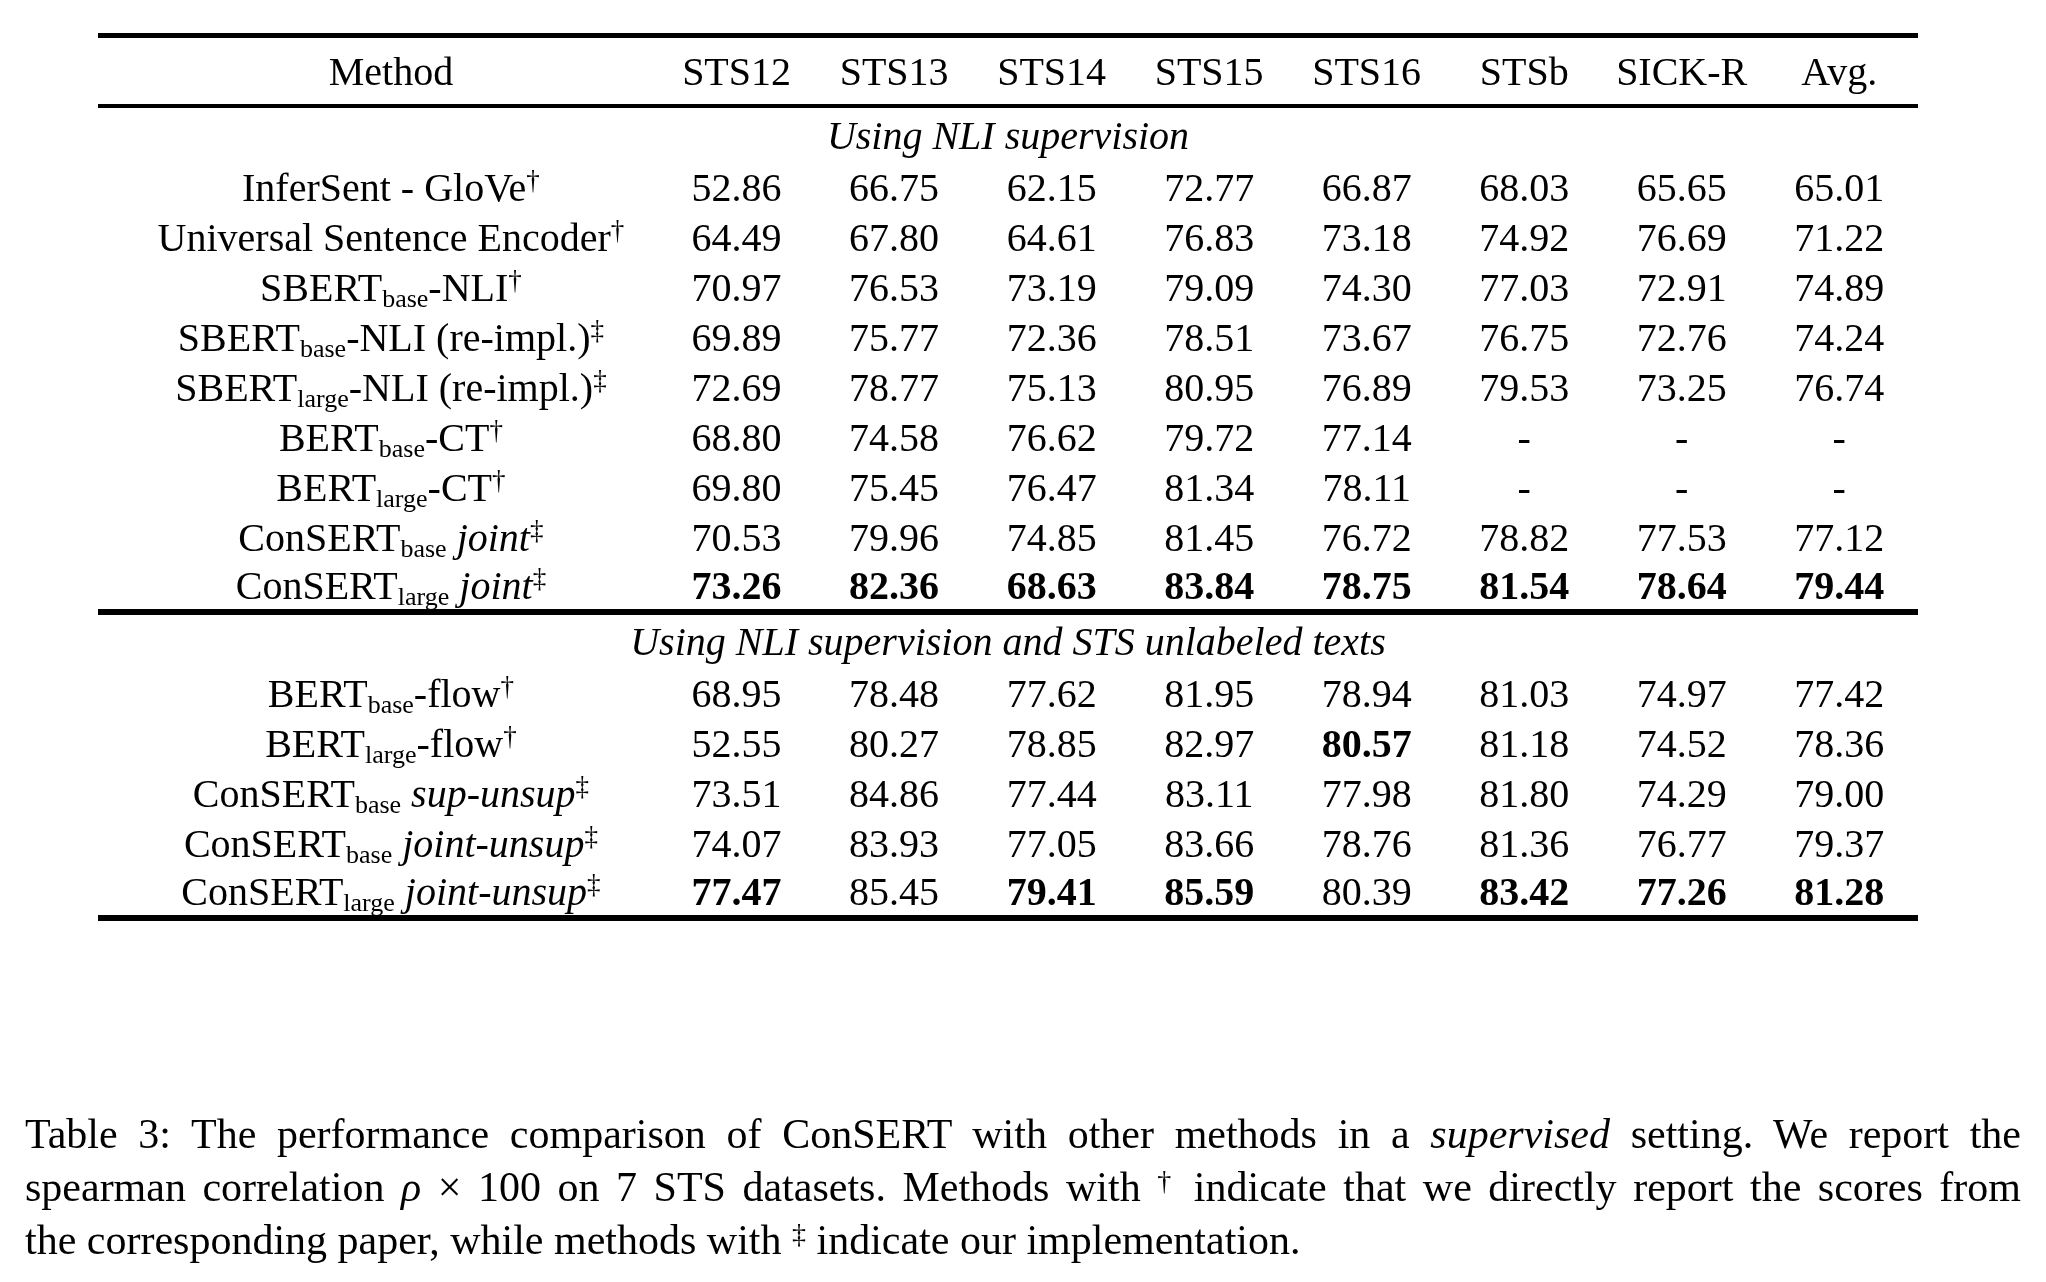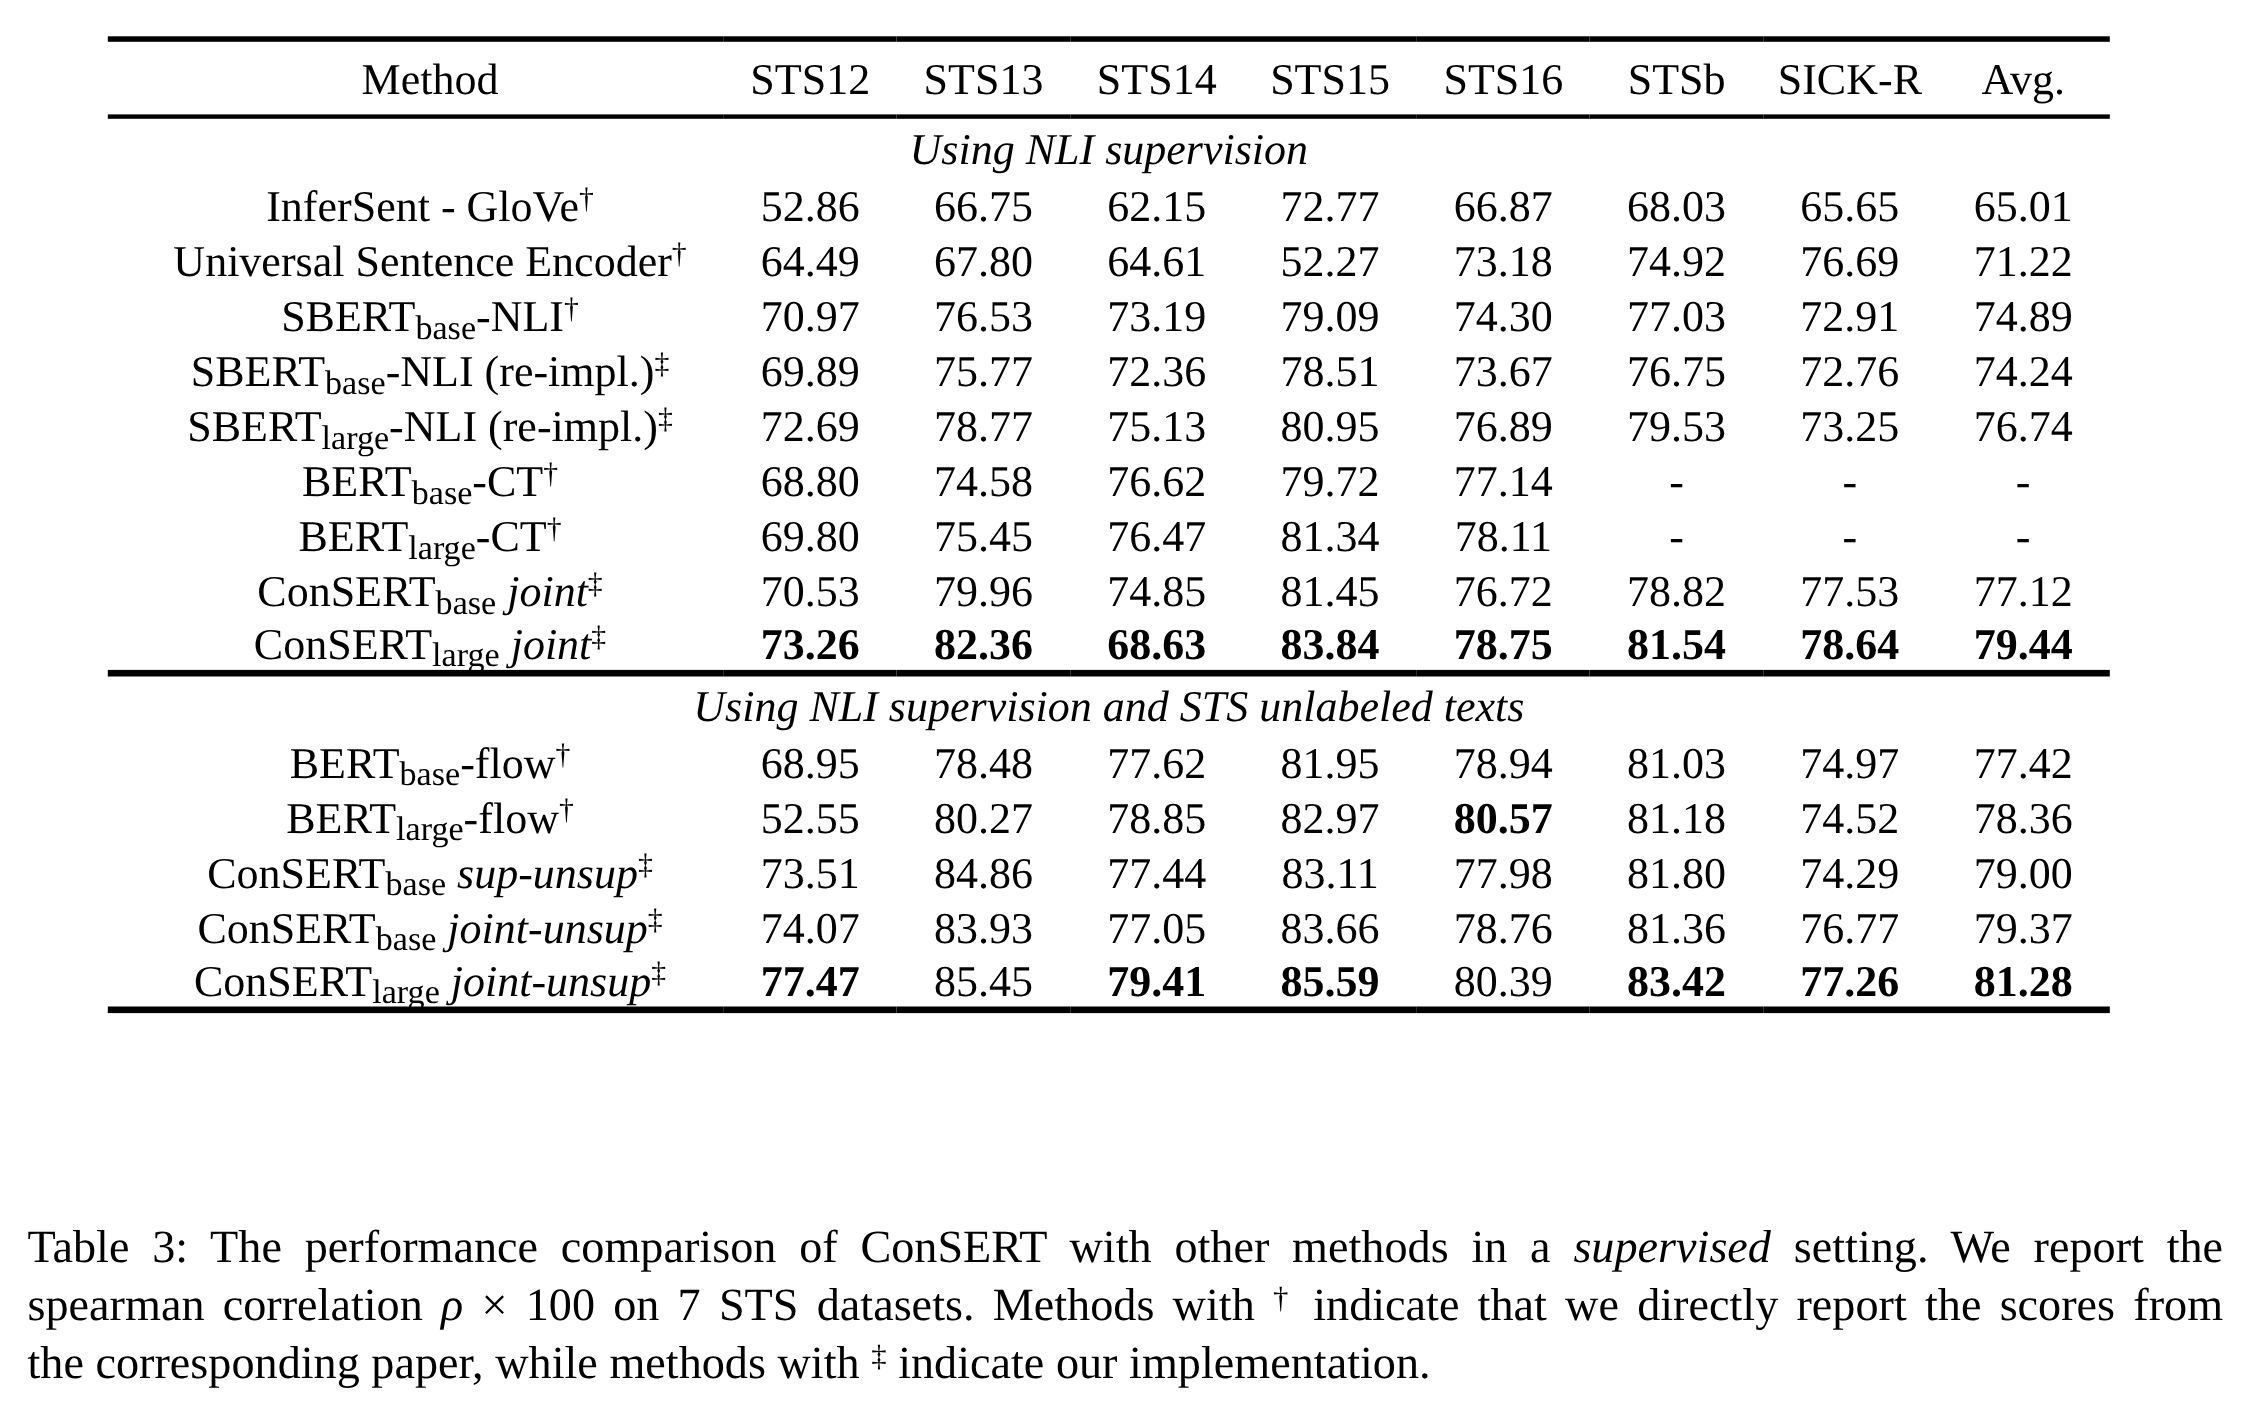--- a/index.html
+++ b/index.html
@@ -23,21 +23,21 @@
     padding:0;vertical-align:middle;white-space:nowrap;
   }
   thead th{height:66px;}
   thead{border-bottom:4px solid #000;}
   tbody.sec2{border-top:6px solid #000;}
   th.method,td.method{text-align:center;padding-left:26px;}
   tr.data-row{height:50px;}
   tr.sec-head{height:56px;}
   tr.sec-head td{font-style:italic;text-align:center;}
   td.b{font-weight:bold;}
-  sub{font-size:31px;vertical-align:-0.22em;line-height:0;}
+  sub{font-size:26px;vertical-align:-0.22em;line-height:0;}
   sup{font-size:27px;vertical-align:0.45em;line-height:0;}
   .it{font-style:italic;}
   .caption{
     position:absolute;left:25px;top:1108px;width:1996px;
     font-size:42px;line-height:53px;
   }
   .cap-line{white-space:normal;}
   .cap-line.just{text-align:justify;text-align-last:justify;}
   .cap-line .i{font-style:italic;}
   .cap-line sup{font-size:28px;vertical-align:0.4em;}
@@ -84,21 +84,21 @@
           <td>66.87</td>
           <td>68.03</td>
           <td>65.65</td>
           <td>65.01</td>
         </tr>
         <tr class="data-row">
           <td class="method"><span>Universal Sentence Encoder</span><sup>†</sup></td>
           <td>64.49</td>
           <td>67.80</td>
           <td>64.61</td>
-          <td>52.27</td>
+          <td>76.83</td>
           <td>73.18</td>
           <td>74.92</td>
           <td>76.69</td>
           <td>71.22</td>
         </tr>
         <tr class="data-row">
           <td class="method"><span>SBERT</span><sub>base</sub><span>-NLI</span><sup>†</sup></td>
           <td>70.97</td>
           <td>76.53</td>
           <td>73.19</td>

